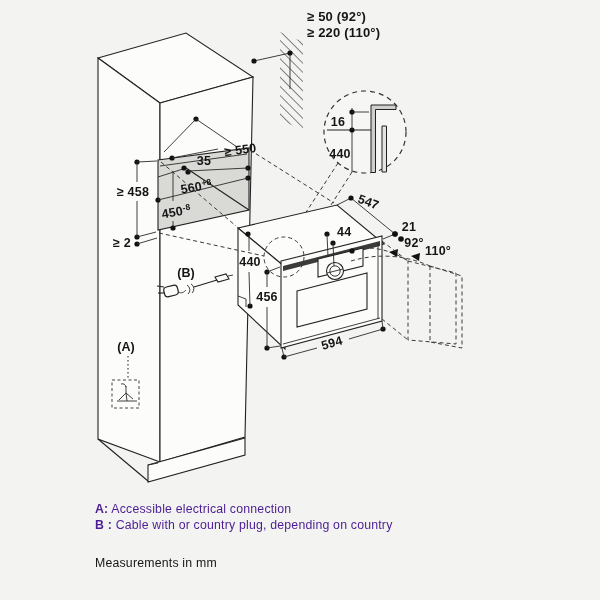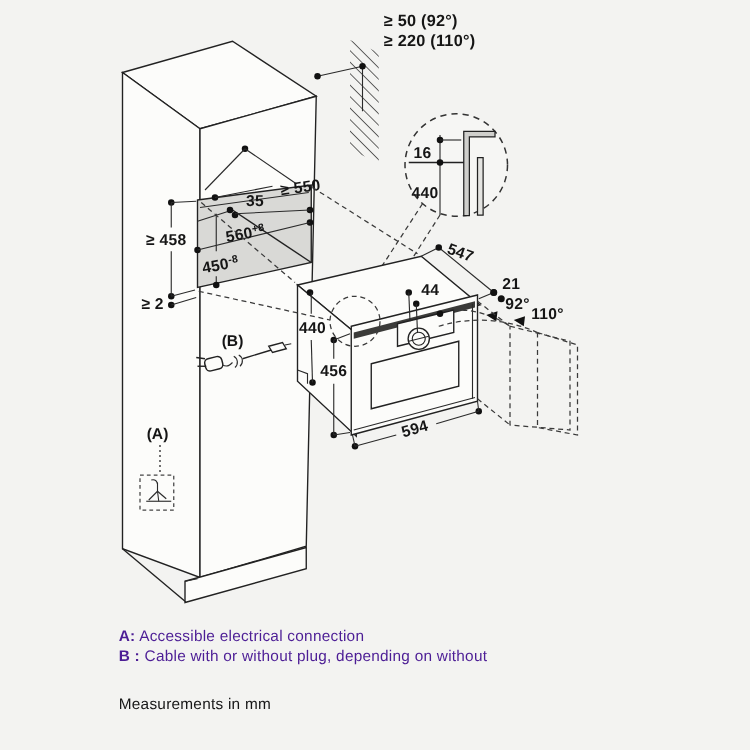--- a/index.html
+++ b/index.html
@@ -218,16 +218,16 @@
       <line class="thin" x1="126" y1="393" x2="119" y2="400"></line>
       <line class="thin" x1="126" y1="393" x2="127" y2="401"></line>
       <line class="thin" x1="126" y1="393" x2="133" y2="399"></line>
       <line class="thin" x1="117" y1="401" x2="137" y2="401"></line>
     </g>
   </g>
 </svg>
 
 <div id="legend">
   <div><b>A:</b> <span>Accessible electrical connection</span></div>
-  <div><b>B :</b> <span>Cable with or without plug, depending on without</span></div>
+  <div><b>B :</b> <span>Cable with or country plug, depending on country</span></div>
 </div>
 <div id="footer-note">Measurements in mm</div>
 </div>
 
 </body></html>

